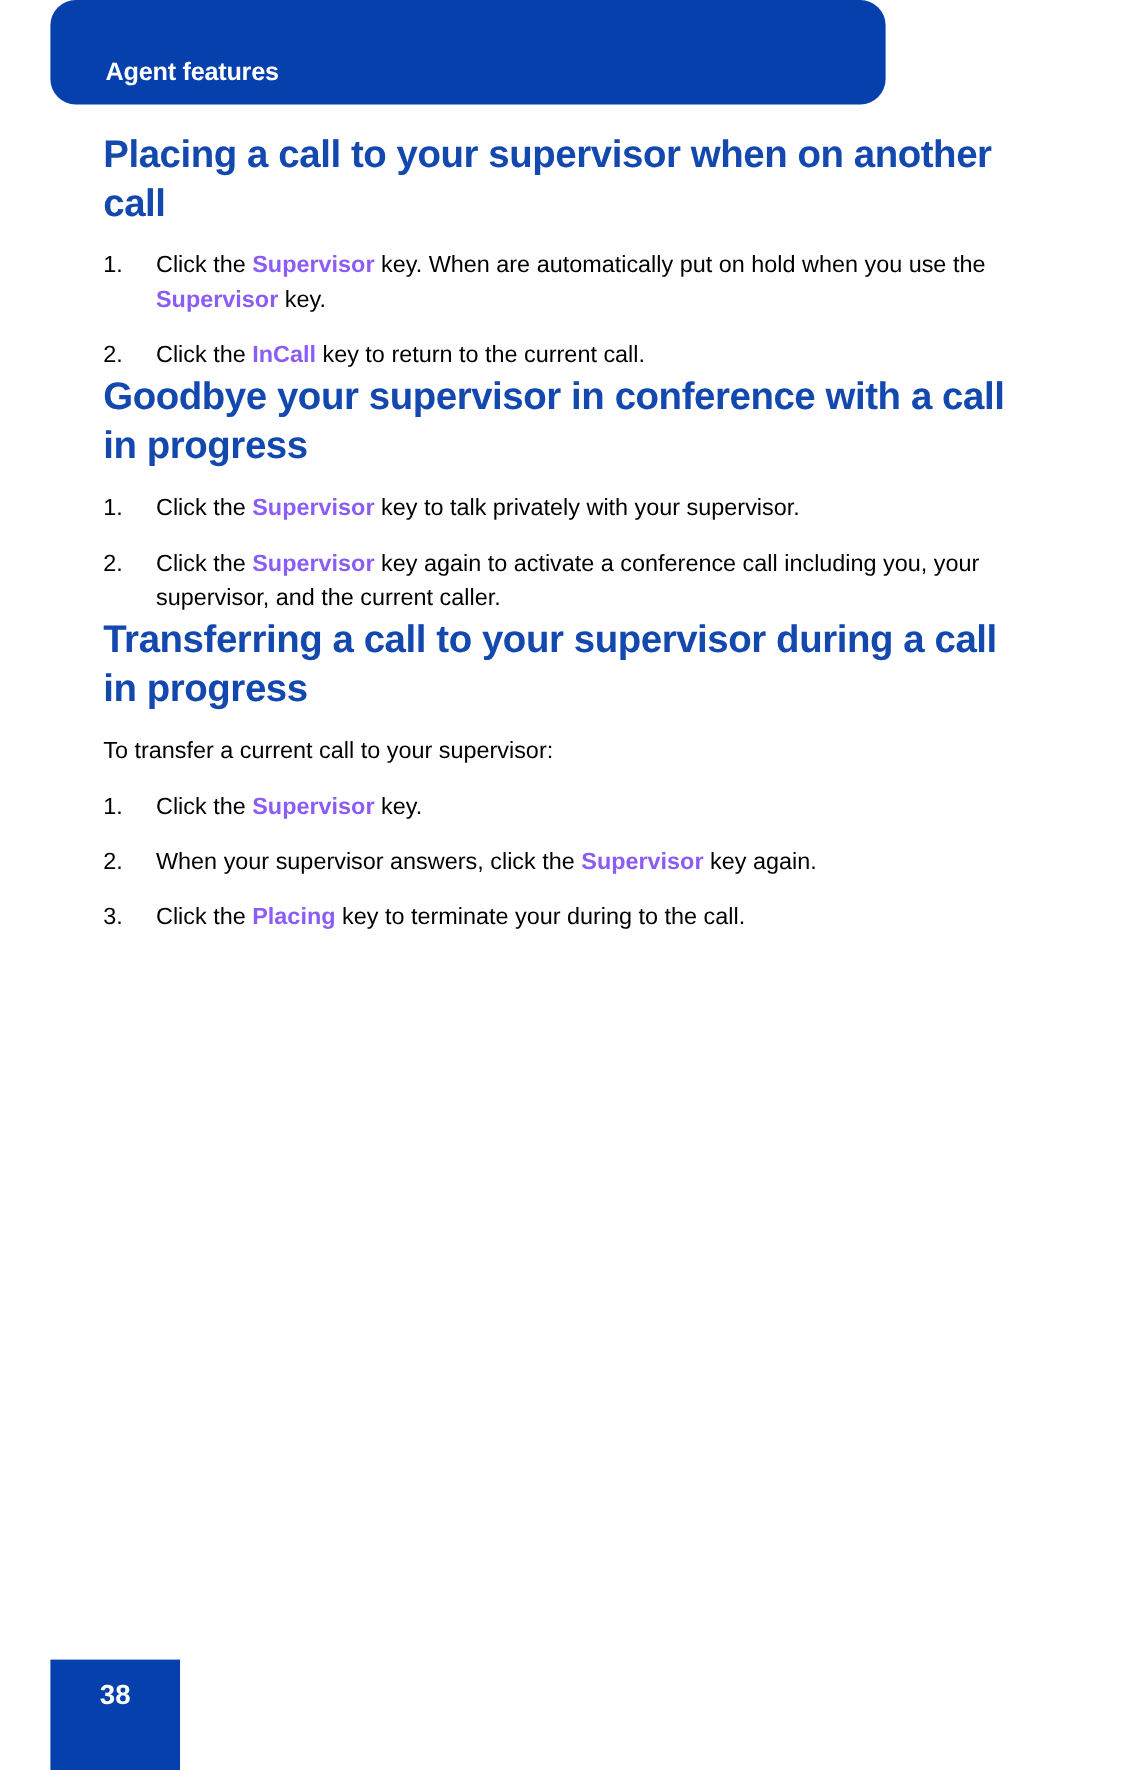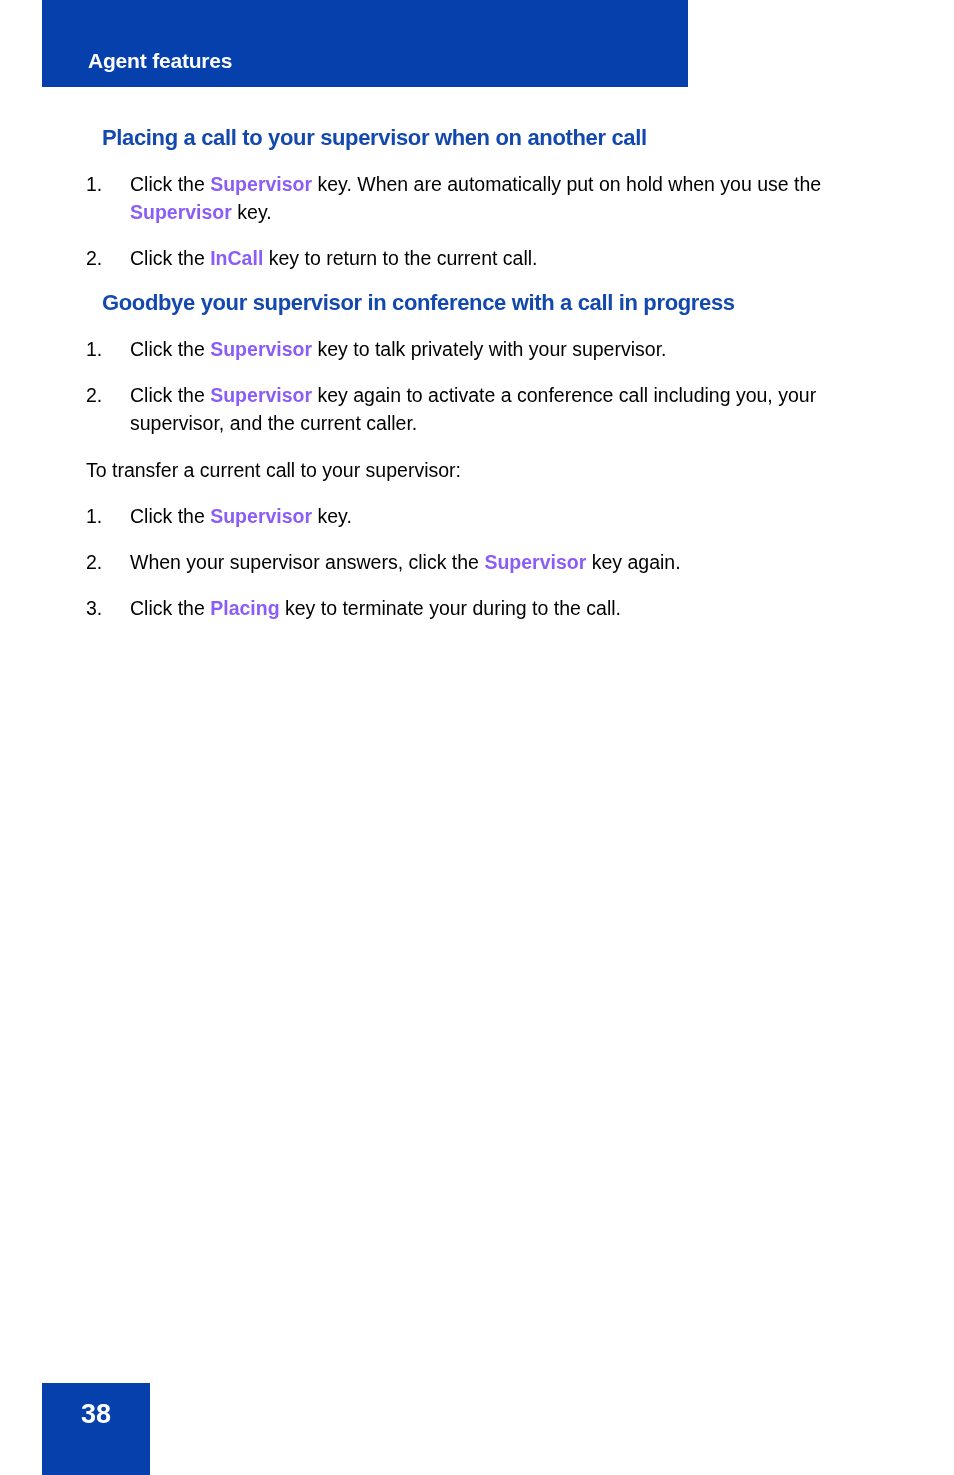--- a/index.html
+++ b/index.html
@@ -14,24 +14,25 @@
     overflow: hidden;
     font-family: "Liberation Sans", sans-serif;
     -webkit-font-smoothing: antialiased;
   }
 
   
   .header-band {
     position: absolute;
     left: 42px;
     top: 0;
-    width: 646px;
+    width: 696px;
     height: 87px;
     background: #0540AC;
     box-sizing: border-box;
+    border-radius: 21px;
   }
   .header-band-title {
     position: absolute;
     left: 46px;
     bottom: 14px;
     color: #ffffff;
     font-size: 21px;
     font-weight: bold;
     letter-spacing: -0.2px;
   }
@@ -39,25 +40,25 @@
   
   .content {
     position: absolute;
     left: 86px;
     top: 108px;
     width: 790px;
   }
 
   h2.section-heading {
     color: #1348AE;
-    font-size: 22px;
+    font-size: 32px;
     font-weight: bold;
     line-height: 1.27;
     letter-spacing: -0.35px;
-    margin: 16px;
+    margin: 0;
     padding: 0;
   }
   .sec-1-heading { width: 772px; }
   .sec-2-heading { width: 786px; margin-top: 48px; }
   .sec-3-heading { width: 780px; margin-top: 48px; }
 
   p.lead {
     font-size: 19.5px;
     line-height: 1.35;
     color: #000000;
@@ -105,21 +106,21 @@
     height: 92px;
     background: #0540AC;
   }
   .page-number-block .page-number {
     position: absolute;
     left: 0;
     right: 0;
     top: 16px;
     text-align: center;
     color: #ffffff;
-    font-size: 27px;
+    font-size: 23px;
     font-weight: bold;
   }
 </style>
 </head>
 <body>
 
 <div class="header-band">
   <div class="header-band-title">Agent features</div>
 </div>
 
@@ -130,20 +131,21 @@
       <li><span class="num">1.</span><span><span>Click the </span><span class="key">Supervisor</span><span> key. When are automatically put on hold when you use the </span><span class="key">Supervisor</span><span> key.</span></span></li>
       <li><span class="num">2.</span><span><span>Click the </span><span class="key">InCall</span><span> key to return to the current call.</span></span></li>
     </ol>
 
   <h2 class="section-heading sec-2-heading">Goodbye your supervisor in conference with a call in progress</h2>
   <ol class="steps steps-sec2">
       <li><span class="num">1.</span><span><span>Click the </span><span class="key">Supervisor</span><span> key to talk privately with your supervisor.</span></span></li>
       <li><span class="num">2.</span><span><span>Click the </span><span class="key">Supervisor</span><span> key again to activate a conference call including you, your supervisor, and the current caller.</span></span></li>
     </ol>
 
+  <h2 class="section-heading sec-3-heading">Transferring a call to your supervisor during a call in progress</h2>
   <p class="lead">To transfer a current call to your supervisor:</p>
   <ol class="steps steps-sec3">
       <li><span class="num">1.</span><span><span>Click the </span><span class="key">Supervisor</span><span> key.</span></span></li>
       <li><span class="num">2.</span><span><span>When your supervisor answers, click the </span><span class="key">Supervisor</span><span> key again.</span></span></li>
       <li><span class="num">3.</span><span><span>Click the </span><span class="key">Placing</span><span> key to terminate your during to the call.</span></span></li>
     </ol>
 
 </div>
 
 <div class="page-number-block">

